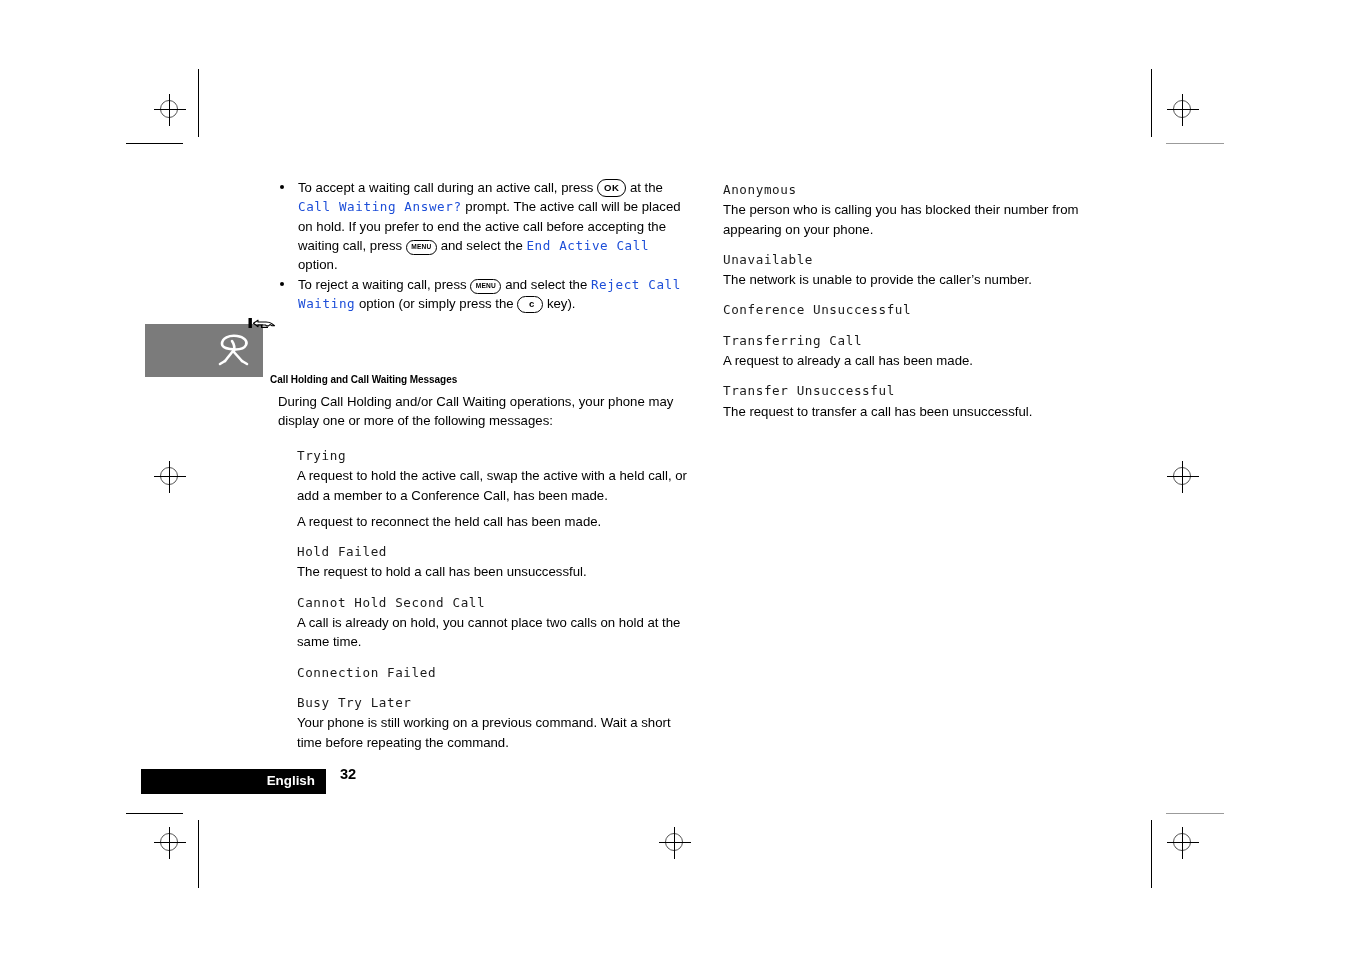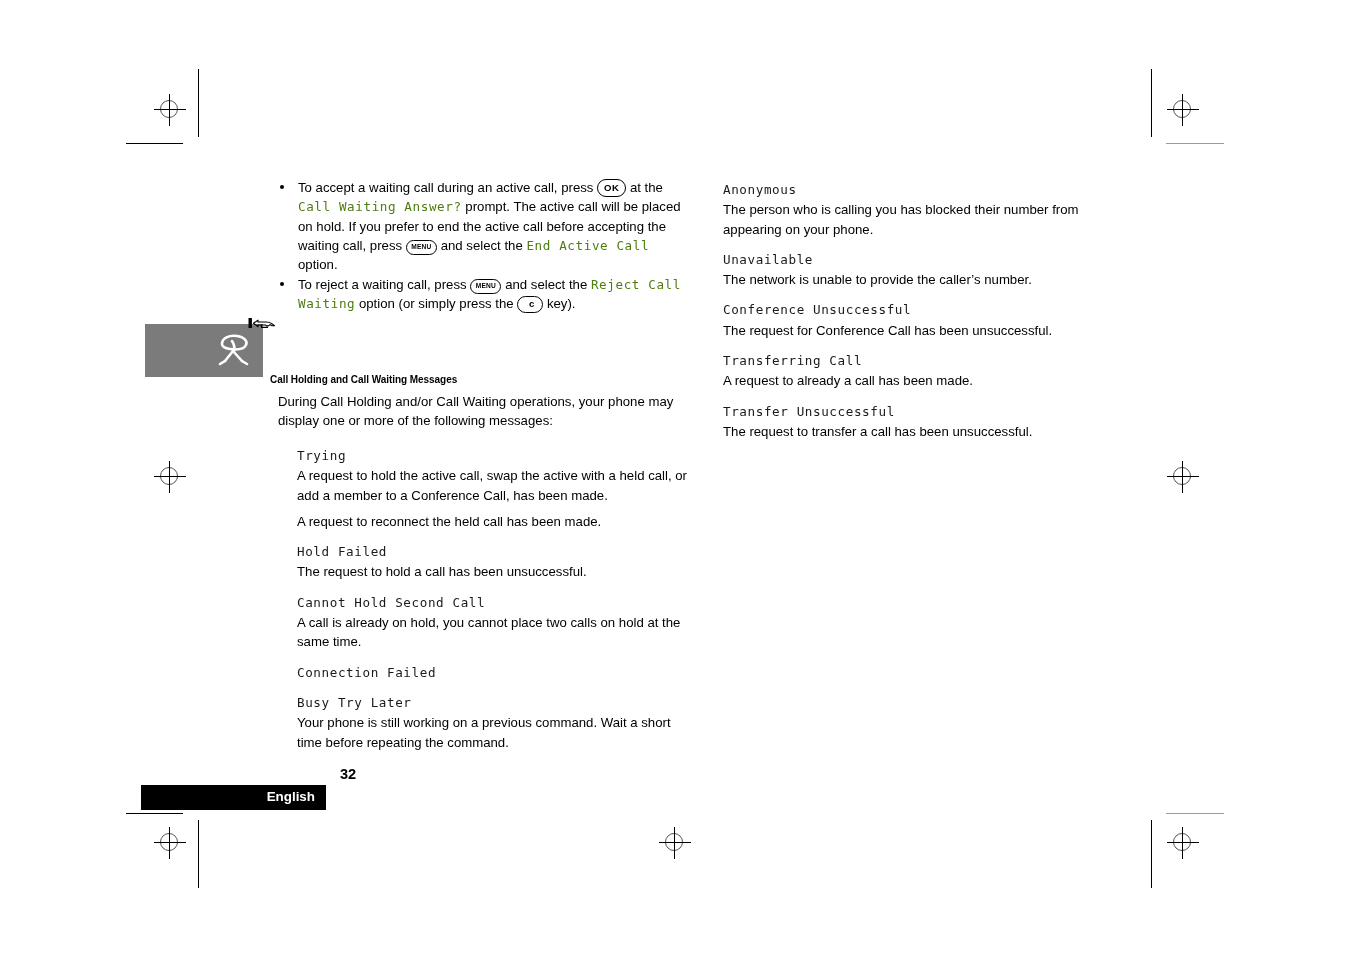--- a/index.html
+++ b/index.html
@@ -79,21 +79,21 @@
     height: 4px;
     background: #000;
     border-radius: 50%;
   }
 
   
   .lcd {
     font-family: "DejaVu Sans Mono", monospace;
     font-size: 12.6px;
     letter-spacing: 0.6px;
-    color: #4d7c0f;
+    color: #1d4ed8;
   }
   .term {
     font-family: "DejaVu Sans Mono", monospace;
     font-size: 12.6px;
     letter-spacing: 0.6px;
     color: #1a1a1a;
     display: block;
     margin-top: 11px;
     margin-bottom: 1px;
   }
@@ -211,21 +211,21 @@
     top: 180px;
     width: 400px;
     font-size: 13.2px;
     line-height: 19.3px;
   }
 
   
   .footer-bar {
     position: absolute;
     left: 141px;
-    top: 785px;
+    top: 769px;
     width: 185px;
     height: 25px;
     background: #000000;
   }
   .footer-lang {
     position: absolute;
     right: 11px;
     top: 4px;
     color: #ffffff;
     font-size: 13.4px;
@@ -348,21 +348,20 @@
       <span class="term">Busy Try Later</span>
       <span class="desc">Your phone is still working on a previous command. Wait a short time before repeating the command.</span>
     </div>
 
   <div class="msgs-right">
       <span class="term first" style="margin-top: 0px;">Anonymous</span>
       <span class="desc">The person who is calling you has blocked their number from appearing on your phone.</span>
       <span class="term">Unavailable</span>
       <span class="desc">The network is unable to provide the caller’s number.</span>
       <span class="term">Conference Unsuccessful</span>
-      <span class="desc">The request for Conference Call has been unsuccessful.</span>
       <span class="term">Transferring Call</span>
       <span class="desc">A request to already a call has been made.</span>
       <span class="term">Transfer Unsuccessful</span>
       <span class="desc">The request to transfer a call has been unsuccessful.</span>
     </div>
 
   <div class="footer-bar">
     <span class="footer-lang">English</span>
   </div>
   <div class="footer-page">32</div>

